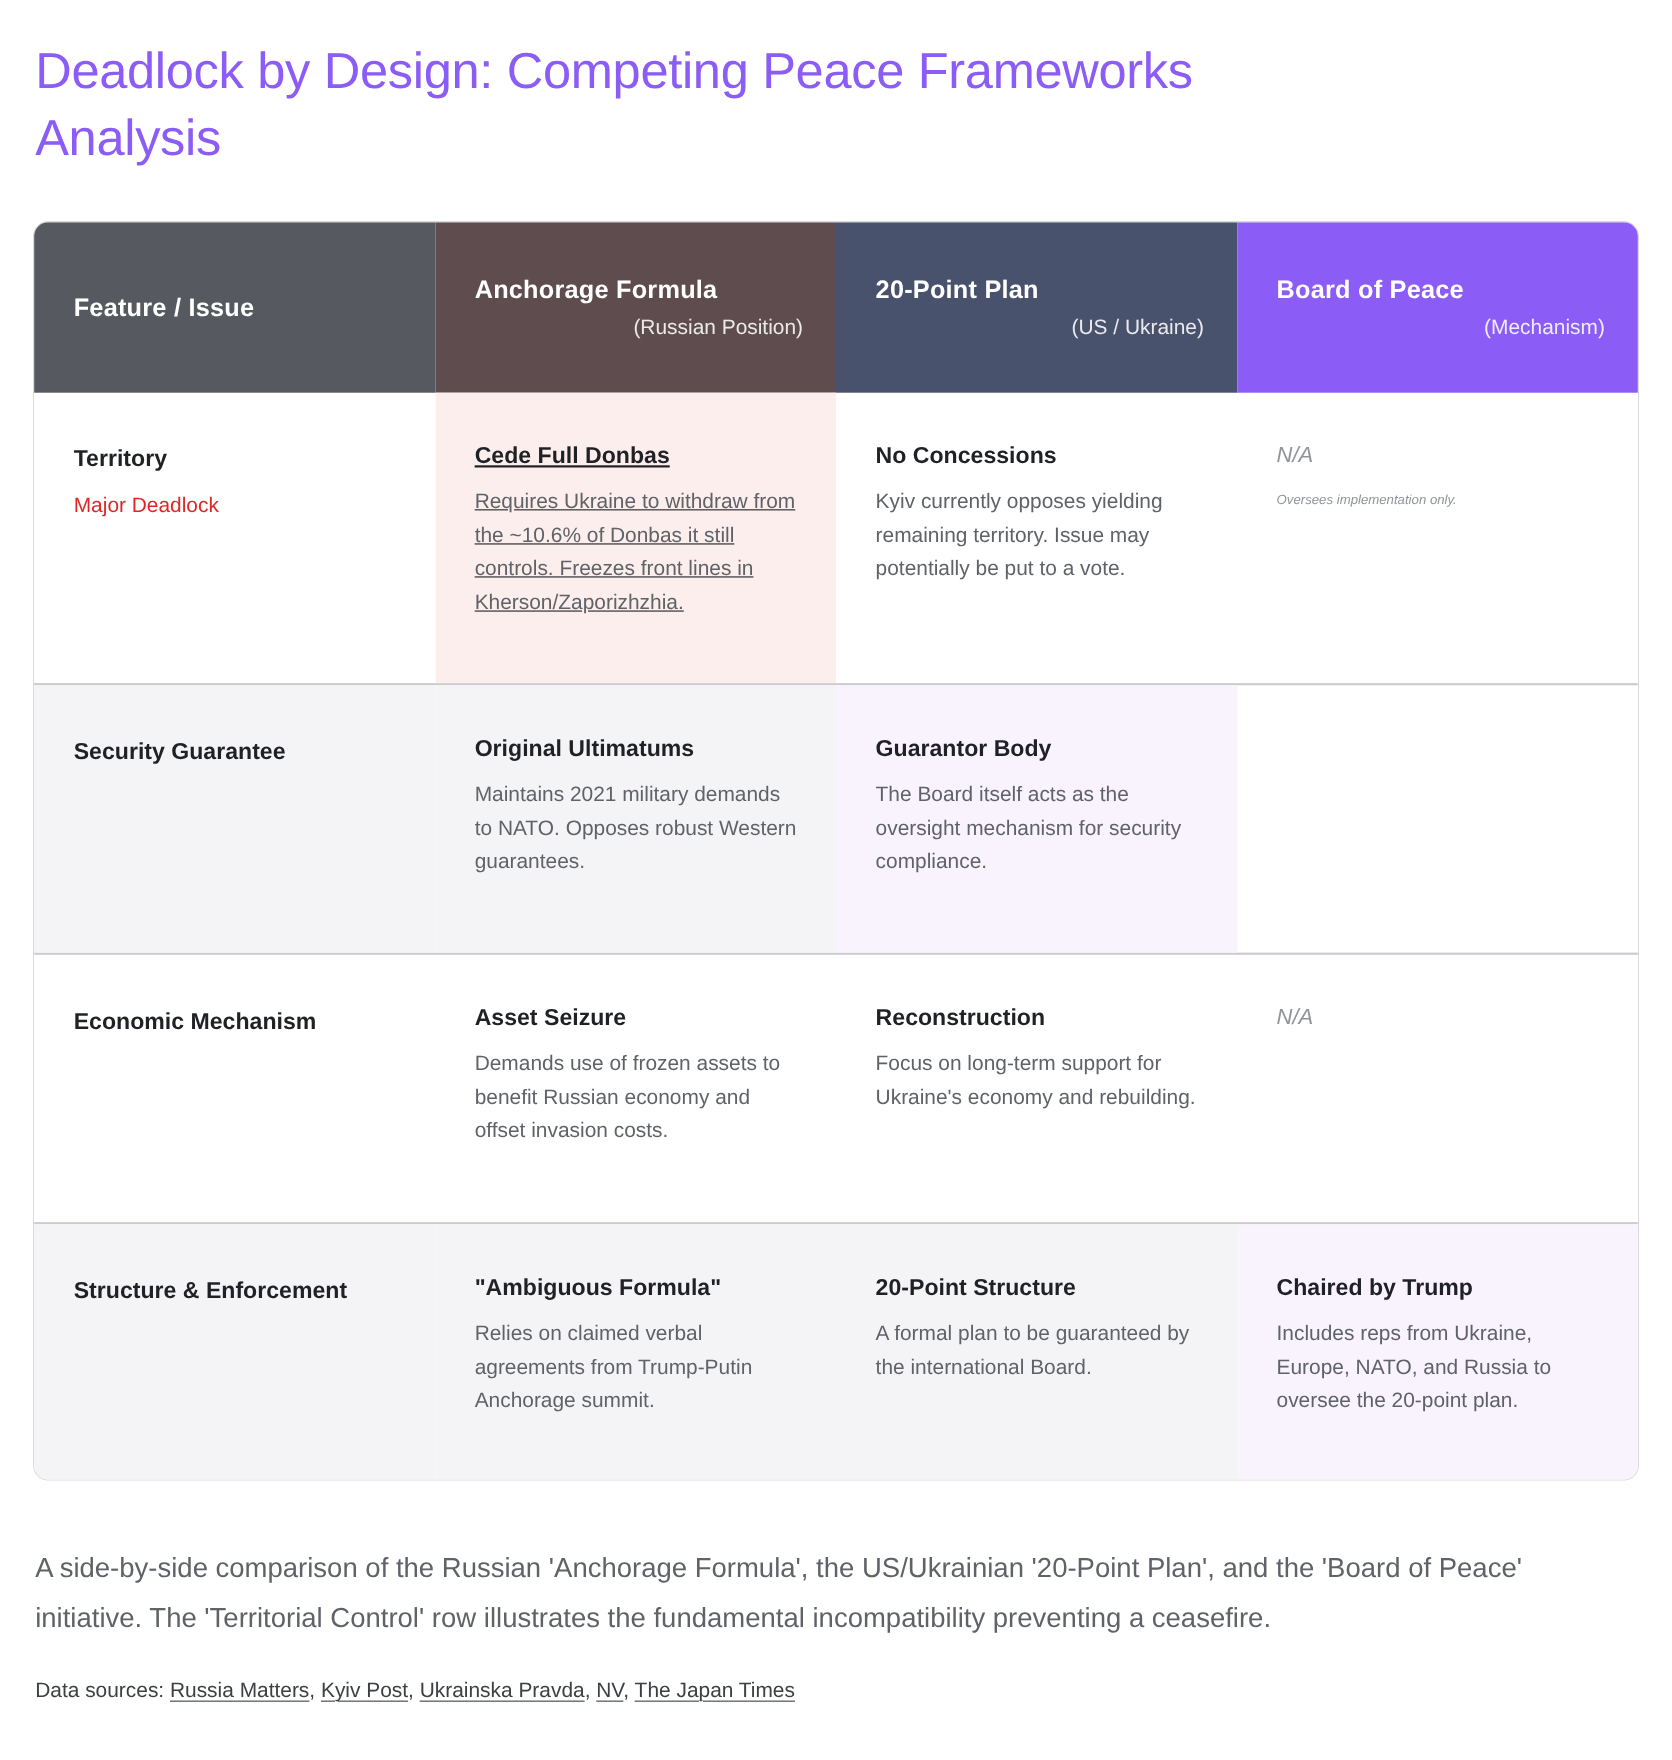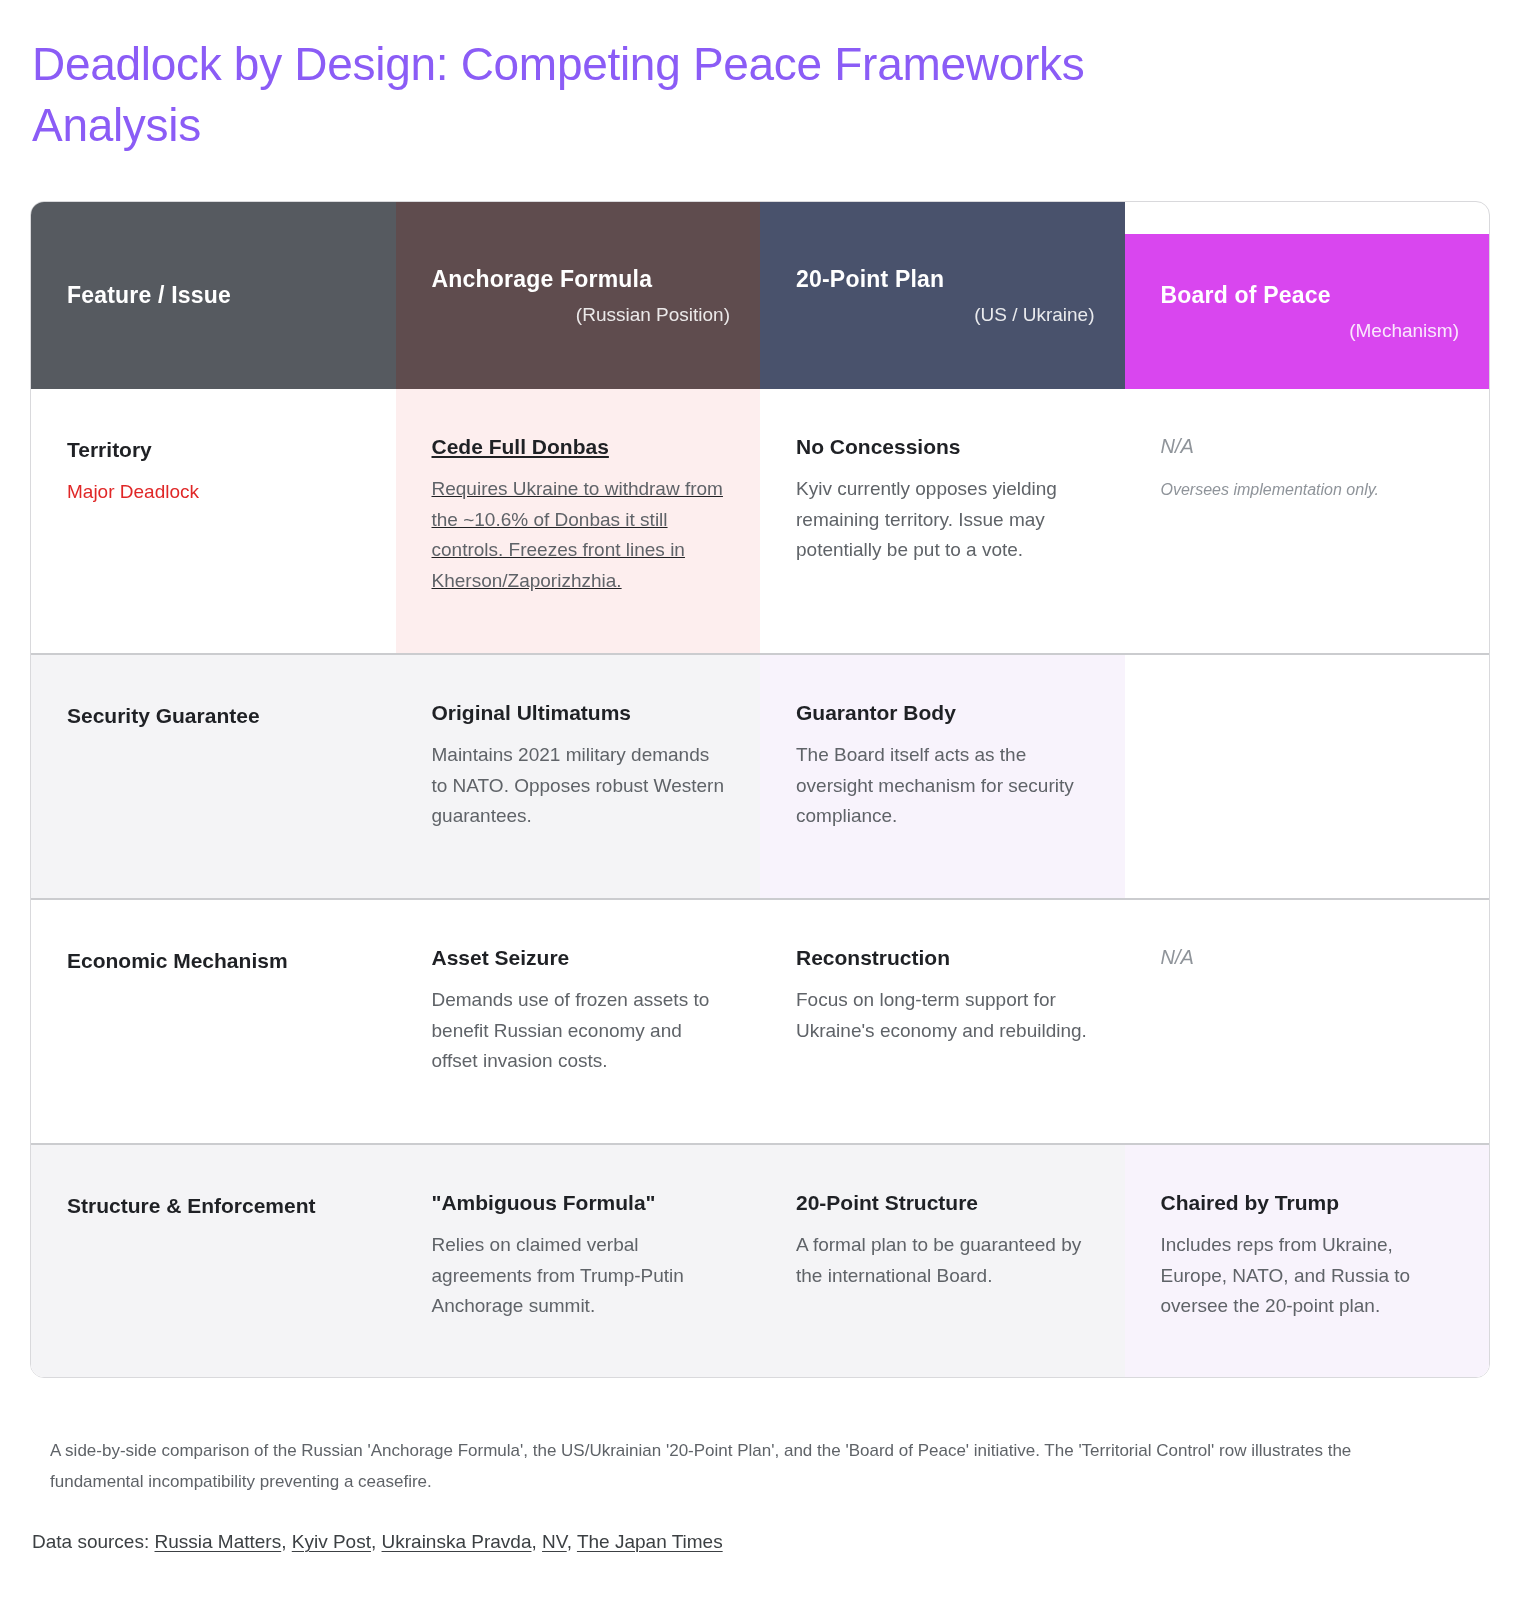--- a/index.html
+++ b/index.html
@@ -38,21 +38,21 @@
     min-height: 155px;
     padding: 24px 30px 24px 36px;
     display: flex;
     flex-direction: column;
     justify-content: center;
     color: #ffffff;
   }
   .hcell--feature  { background: #565a60; }
   .hcell--anchorage{ background: #5f4c4e; }
   .hcell--plan     { background: #49526c; }
-  .hcell--board    { background: #d946ef; margin-top: 32px; }
+  .hcell--board    { background: #8b5cf6; }
   .hcell .h-label    { font-size: 23px; font-weight: 700; letter-spacing: 0.2px; }
   .hcell .h-subtitle { font-size: 19px; font-weight: 400; margin-top: 11px; color: rgba(255,255,255,0.88); text-align: right; }
 
   
   .body-row { background: #ffffff; }
   .body-row + .body-row { border-top: 2px solid #cbccცf; }
   .body-row + .body-row { border-top: 2px solid #cbcccf; }
   .row--tint .cell { background: #f4f4f6; }
   .row--tint .cell--lavender { background: #f8f3fc; }
   .cell--pink { background: #fdeeee !important; text-decoration: underline; }
@@ -89,31 +89,31 @@
     line-height: 1.6;
     color: #5f6368;
   }
   .cell-na {
     font-size: 20px;
     font-style: italic;
     color: #8f949a;
   }
   .cell-na-note {
     margin-top: 16px;
-    font-size: 16px;
+    font-size: 12px;
     font-style: italic;
     line-height: 2.05;
     color: #8f949a;
   }
 
   
   .caption {
-    margin: 58px 0 0 20px;
+    margin: 58px 0 0 2px;
     max-width: 1370px;
-    font-size: 17px;
+    font-size: 25px;
     line-height: 1.78;
     color: #5f6368;
   }
   .sources {
     margin: 34px 0 0 2px;
     font-size: 19px;
     color: #3c4043;
   }
   .sources a {
     color: #3c4043;

